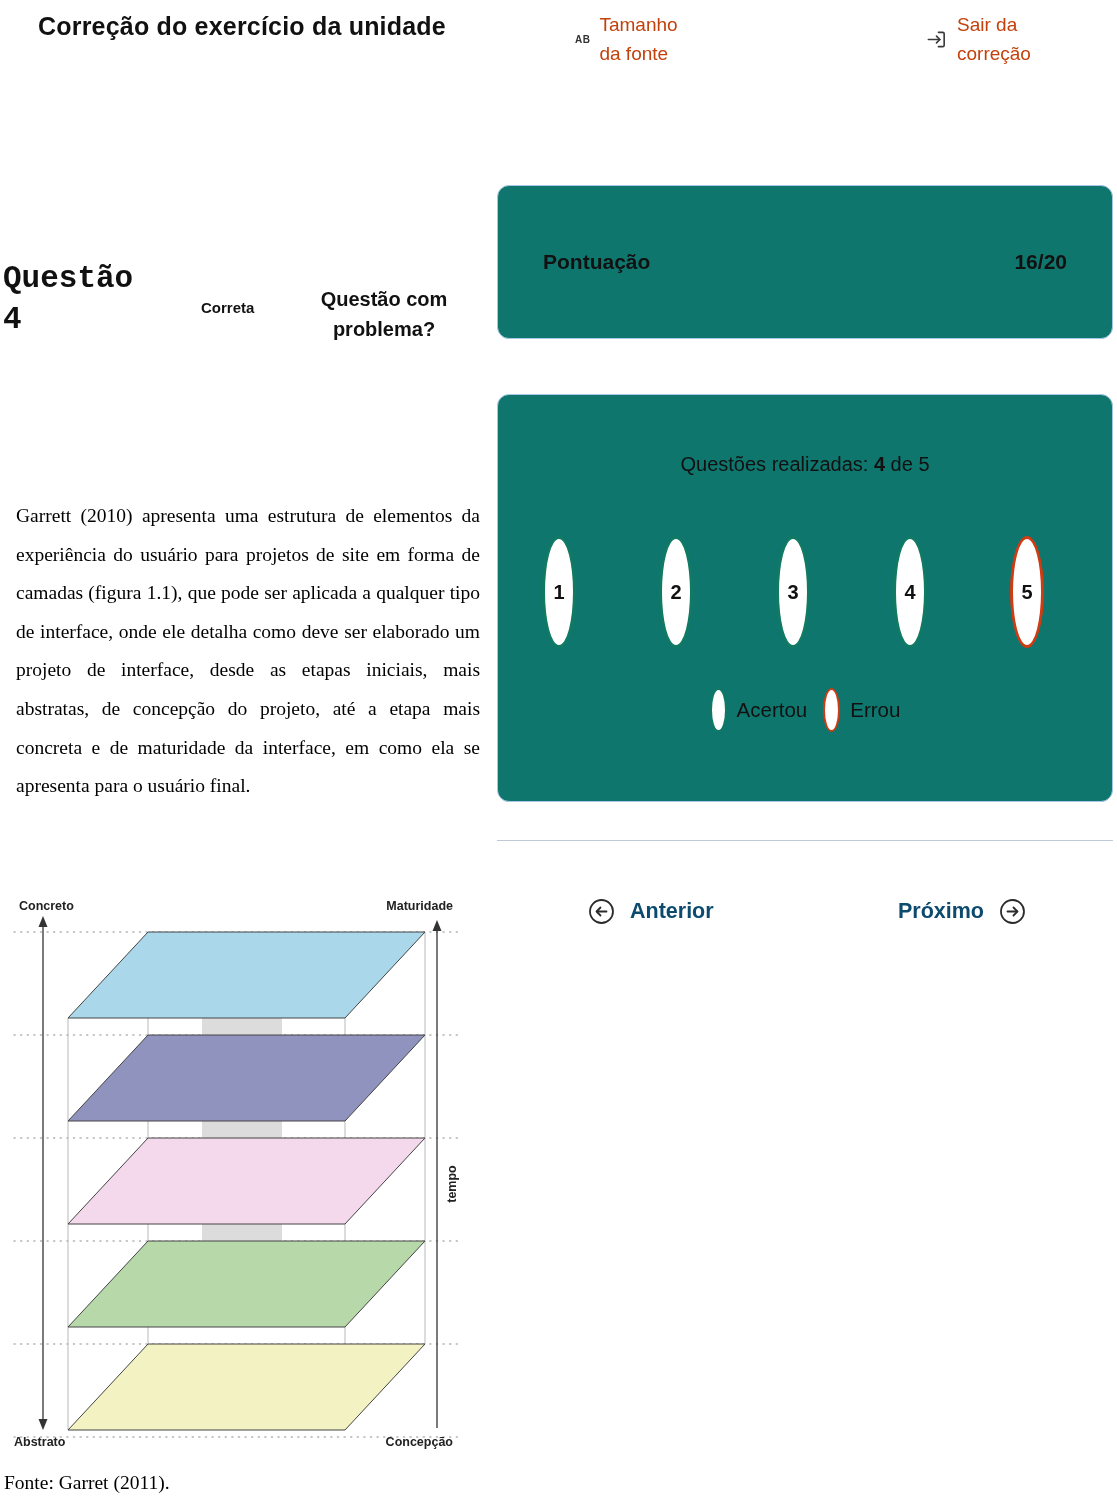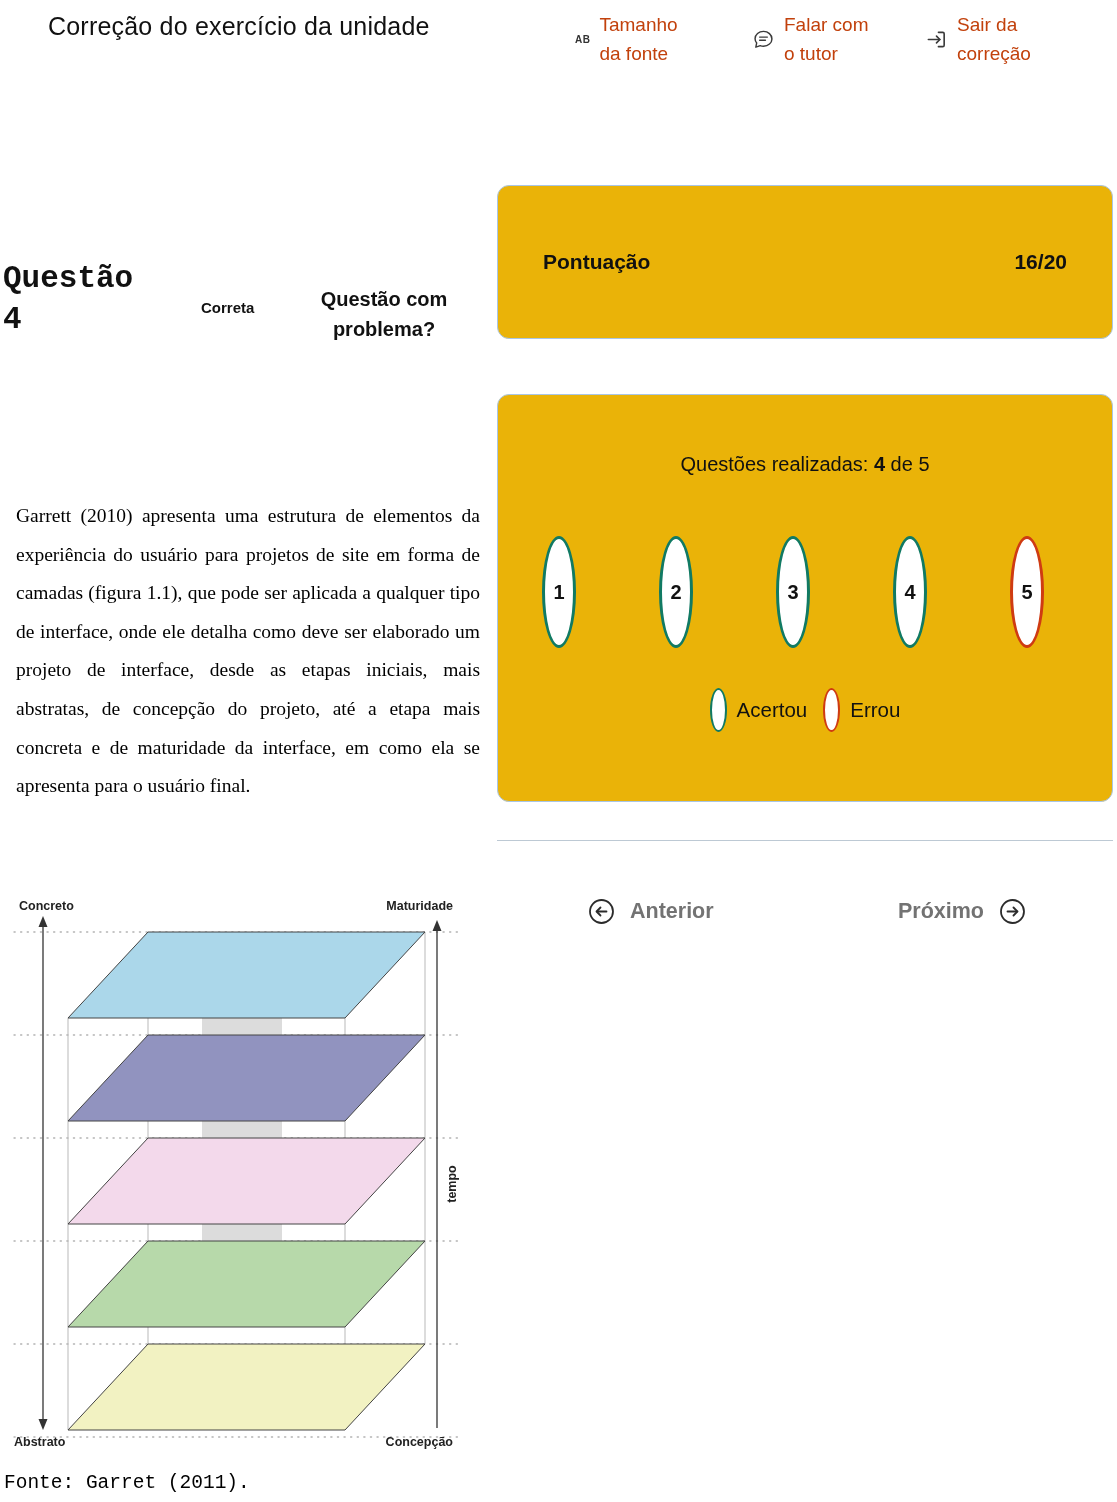--- a/index.html
+++ b/index.html
@@ -2,81 +2,68 @@
 <html lang="pt"><head>
 <meta charset="utf-8">
 <style>
   * { margin:0; padding:0; box-sizing:border-box; }
   html,body { background:#fff; }
   body { font-family:"Liberation Sans", sans-serif; color:#1a1a1a; }
   .canvas { position:relative; width:1117px; height:1502px; background:#fff; overflow:hidden; }
   .abs { position:absolute; }
 
   
-  .page-title { left:48px; top:12px; font-size:25px; font-weight:normal; color:#111; letter-spacing:0.2px; }
+  .page-title { left:38px; top:12px; font-size:25px; font-weight:bold; color:#111; letter-spacing:0.2px; }
   .tb-item { top:8px; display:flex; align-items:center; gap:9px; height:62px; cursor:pointer; }
   .tb-item-1 { left:575px; } .tb-item-2 { left:752px; } .tb-item-3 { left:925px; }
   .tb-text { font-size:19px; line-height:29px; text-align:left; color:#c2410c; white-space:nowrap; }
   .tb-icon { color:#3a3a3a; display:flex; align-items:center; }
   .font-size-glyph { font-size:10px; font-weight:bold; letter-spacing:0.5px; color:#333; }
 
   
   .q-heading { left:3px; top:258px; font-size:31px; font-weight:bold; line-height:41px; color:#111;font-family:Liberation Mono, monospace; }
   .q-status { left:201px; top:299px; font-size:15px; font-weight:bold; color:#111; }
   .q-report { left:308px; top:284px; width:152px; text-align:center; font-size:20px; font-weight:bold; line-height:30px; color:#111; cursor:pointer; }
   .q-body { left:16px; top:497px; width:464px; font-family:"Liberation Serif", serif; font-size:19.5px; line-height:38.6px; text-align:justify; color:#000; }
   .figure { left:6px; top:888px; }
-  .caption { left:4px; top:1472px; font-family:Liberation Mono, monospace; font-size:19.5px; color:#000; }
+  .caption { left:4px; top:1472px; font-family:Liberation Serif, serif; font-size:19.5px; color:#000; }
 
   
-  .card { left:497px; width:616px; border:1.5px solid #a9c6e6; border-radius:12px; background:#eab308; }
+  .card { left:497px; width:616px; border:1.5px solid #a9c6e6; border-radius:12px; background:#0f766e; }
   .score-card { top:185px; height:154px; display:flex; align-items:center; justify-content:space-between; padding:0 45px; }
   .score-label, .score-value { font-size:21px; font-weight:bold; color:#111; }
   .progress-card { top:394px; height:408px; }
   .progress-summary { margin-top:58px; text-align:center; font-size:20px; color:#111; }
   .progress-summary .bold { font-weight:bold; }
   .ovals-row { margin-top:60px; display:flex; justify-content:space-between; padding:0 68px 0 44px; }
   .oval { width:34px; height:112px; border:3px solid #117a63; border-radius:50%; display:flex; align-items:center; justify-content:center; font-size:20px; font-weight:bold; color:#111; cursor:pointer; background:#fff; }
   .legend { margin-top:40px; display:flex; justify-content:center; align-items:center; gap:16px; }
   .legend-item { display:flex; align-items:center; gap:10px; font-size:20.5px; color:#111;text-align:right; }
   .legend-oval { width:17px; height:44px; border:2.5px solid #117a63; border-radius:50%; background:#fff; }
   .divider { left:497px; top:840px; width:616px; height:0; border-top:1px solid #bdc9d4; }
   .nav-row { left:497px; top:898px; width:616px; display:flex; justify-content:space-between; align-items:center; padding:0 87px 0 91px; }
-  .nav-btn { display:flex; align-items:center; gap:15px; font-size:21.5px; font-weight:bold; color:#737373; cursor:pointer; }
+  .nav-btn { display:flex; align-items:center; gap:15px; font-size:21.5px; font-weight:bold; color:#0c4a6e; cursor:pointer; }
 </style>
 </head>
 <body>
 
 <div class="canvas">
 
   <div class="abs page-title">Correção do exercício da unidade</div>
 
   <div class="abs tb-item tb-item-1">
     <span class="tb-icon">
       <span class="font-size-glyph">AB</span>
     </span>
     <span class="tb-text">
       <span>Tamanho</span><br>
       <span>da fonte</span>
     </span>
   </div>
 
-  <div class="abs tb-item tb-item-2">
-    <span class="tb-icon">
-      <svg width="23" height="23" viewBox="0 0 24 24" fill="none" stroke="#3a3a3a" stroke-width="1.5" stroke-linecap="round" stroke-linejoin="round">
-        <path d="M12 3.5c-4.9 0-8.8 3.4-8.8 7.6 0 1.7.6 3.2 1.7 4.5L4 20l4.6-1.6c1 .4 2.2.6 3.4.6 4.9 0 8.8-3.4 8.8-7.6S16.9 3.5 12 3.5z"></path>
-        <line x1="8" y1="9.5" x2="16" y2="9.5"></line>
-        <line x1="8" y1="12.8" x2="14" y2="12.8"></line>
-      </svg>
-    </span>
-    <span class="tb-text">
-      <span>Falar com</span><br>
-      <span>o tutor</span>
-    </span>
-  </div>
 
   <div class="abs tb-item tb-item-3">
     <span class="tb-icon">
       <svg width="23" height="23" viewBox="0 0 24 24" fill="none" stroke="#3a3a3a" stroke-width="1.7" stroke-linecap="round" stroke-linejoin="round">
         <path d="M14 4.5h4.5a1.5 1.5 0 0 1 1.5 1.5v12a1.5 1.5 0 0 1-1.5 1.5H14"></path>
         <path d="M3.5 12h12"></path>
         <path d="M12 8.5 15.5 12 12 15.5"></path>
       </svg>
     </span>
     <span class="tb-text">

